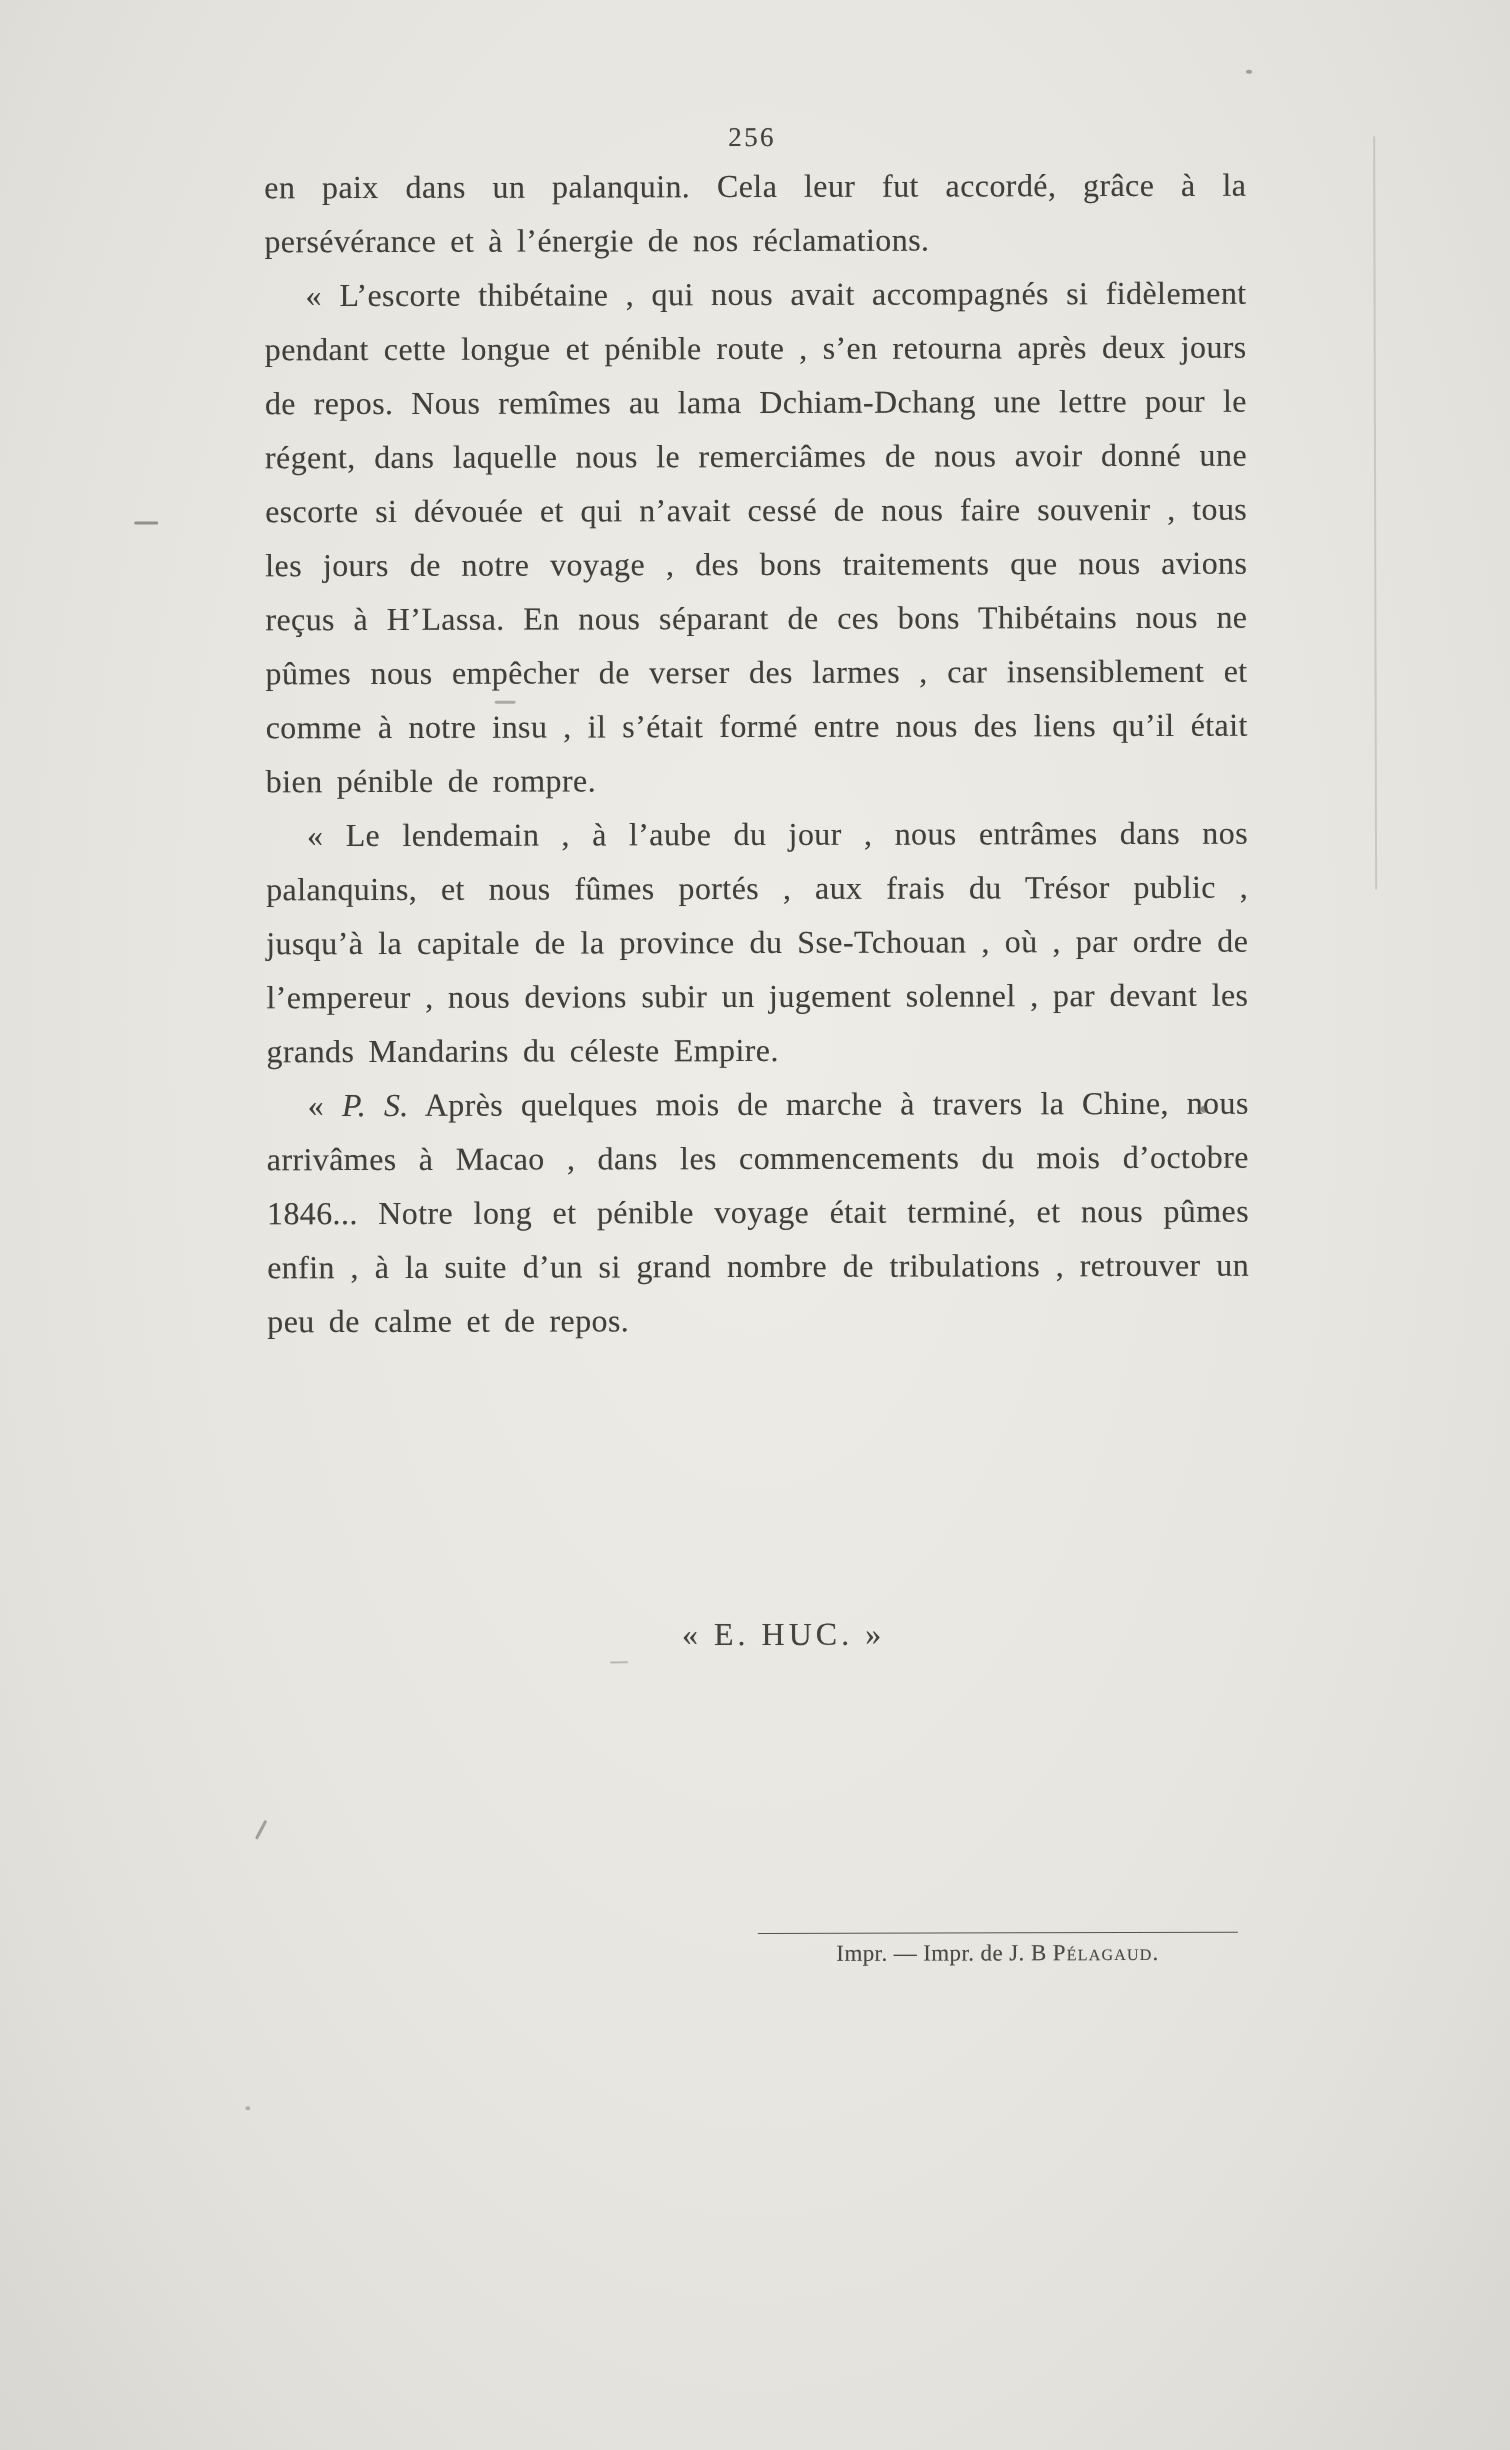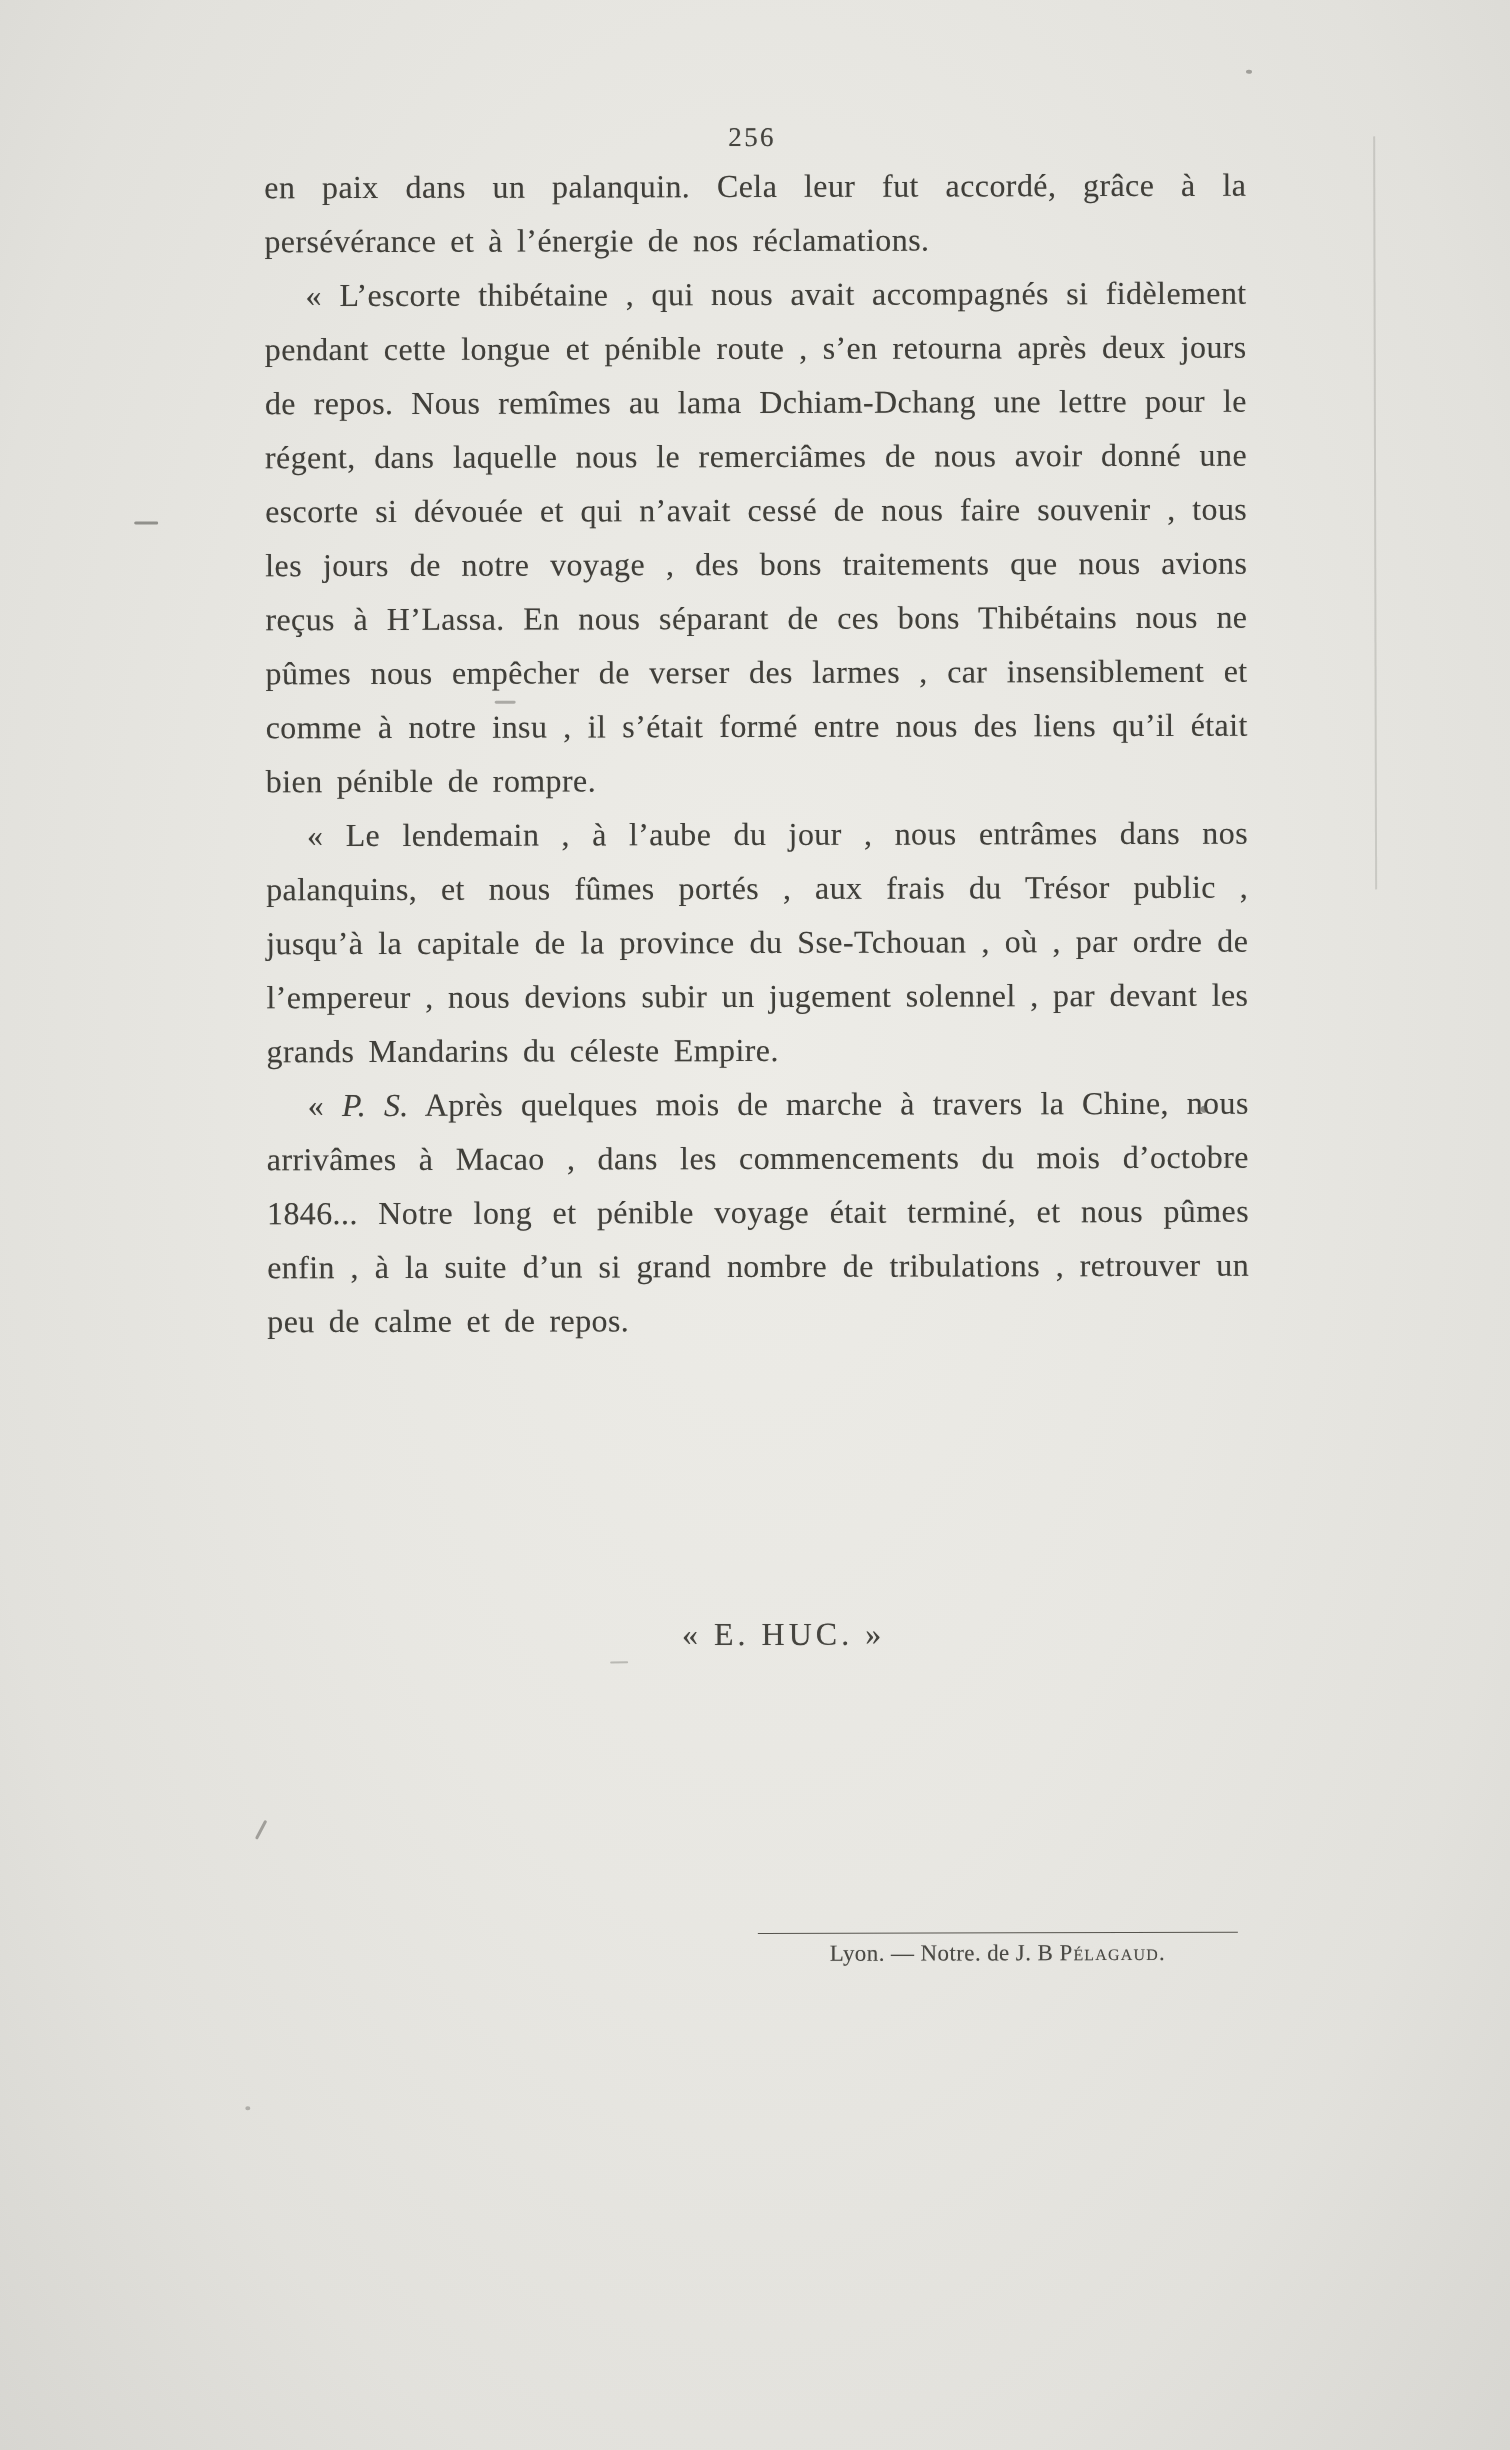--- a/index.html
+++ b/index.html
@@ -112,21 +112,21 @@
 
   <div class="text-block">
     <p class="para">en paix dans un palanquin. Cela leur fut accordé, grâce à la persévérance et à l’énergie de nos réclamations.</p>
     <p class="para indent">« L’escorte thibétaine , qui nous avait accompagnés si fidèlement pendant cette longue et pénible route , s’en retourna après deux jours de repos. Nous remîmes au lama Dchiam-Dchang une lettre pour le régent, dans laquelle nous le remerciâmes de nous avoir donné une escorte si dévouée et qui n’avait cessé de nous faire souvenir , tous les jours de notre voyage , des bons traitements que nous avions reçus à H’Lassa. En nous séparant de ces bons Thibétains nous ne pûmes nous empêcher de verser des larmes , car insensiblement et comme à notre insu , il s’était formé entre nous des liens qu’il était bien pénible de rompre.</p>
     <p class="para indent">« Le lendemain , à l’aube du jour , nous entrâmes dans nos palanquins, et nous fûmes portés , aux frais du Trésor public , jusqu’à la capitale de la province du Sse-Tchouan , où , par ordre de l’empereur , nous devions subir un jugement solennel , par devant les grands Mandarins du céleste Empire.</p>
     <p class="para indent"><span>« </span><i>P. S.</i><span> Après quelques mois de marche à travers la Chine, nous arrivâmes à Macao , dans les commencements du mois d’octobre 1846... Notre long et pénible voyage était terminé, et nous pûmes enfin , à la suite d’un si grand nombre de tribulations , retrouver un peu de calme et de repos.</span></p>
   </div>
 
   <div class="signature">« E. HUC. »</div>
 
-  <div class="imprint"><span>Lyon. — Notre. de J. B </span><span class="smallcaps">Pélagaud.</span></div>
+  <div class="imprint"><span>Impr. — Impr. de J. B </span><span class="smallcaps">Pélagaud.</span></div>
 
   <div class="mark dash-left"></div>
   <div class="mark dot-empire"></div>
   <div class="mark speck-top"></div>
   <div class="mark underline-ces"></div>
   <div class="mark slash-bottom"></div>
   <div class="mark speck-bottom"></div>
   <div class="mark dash-signature"></div>
   <div class="mark edge-line"></div>
 

